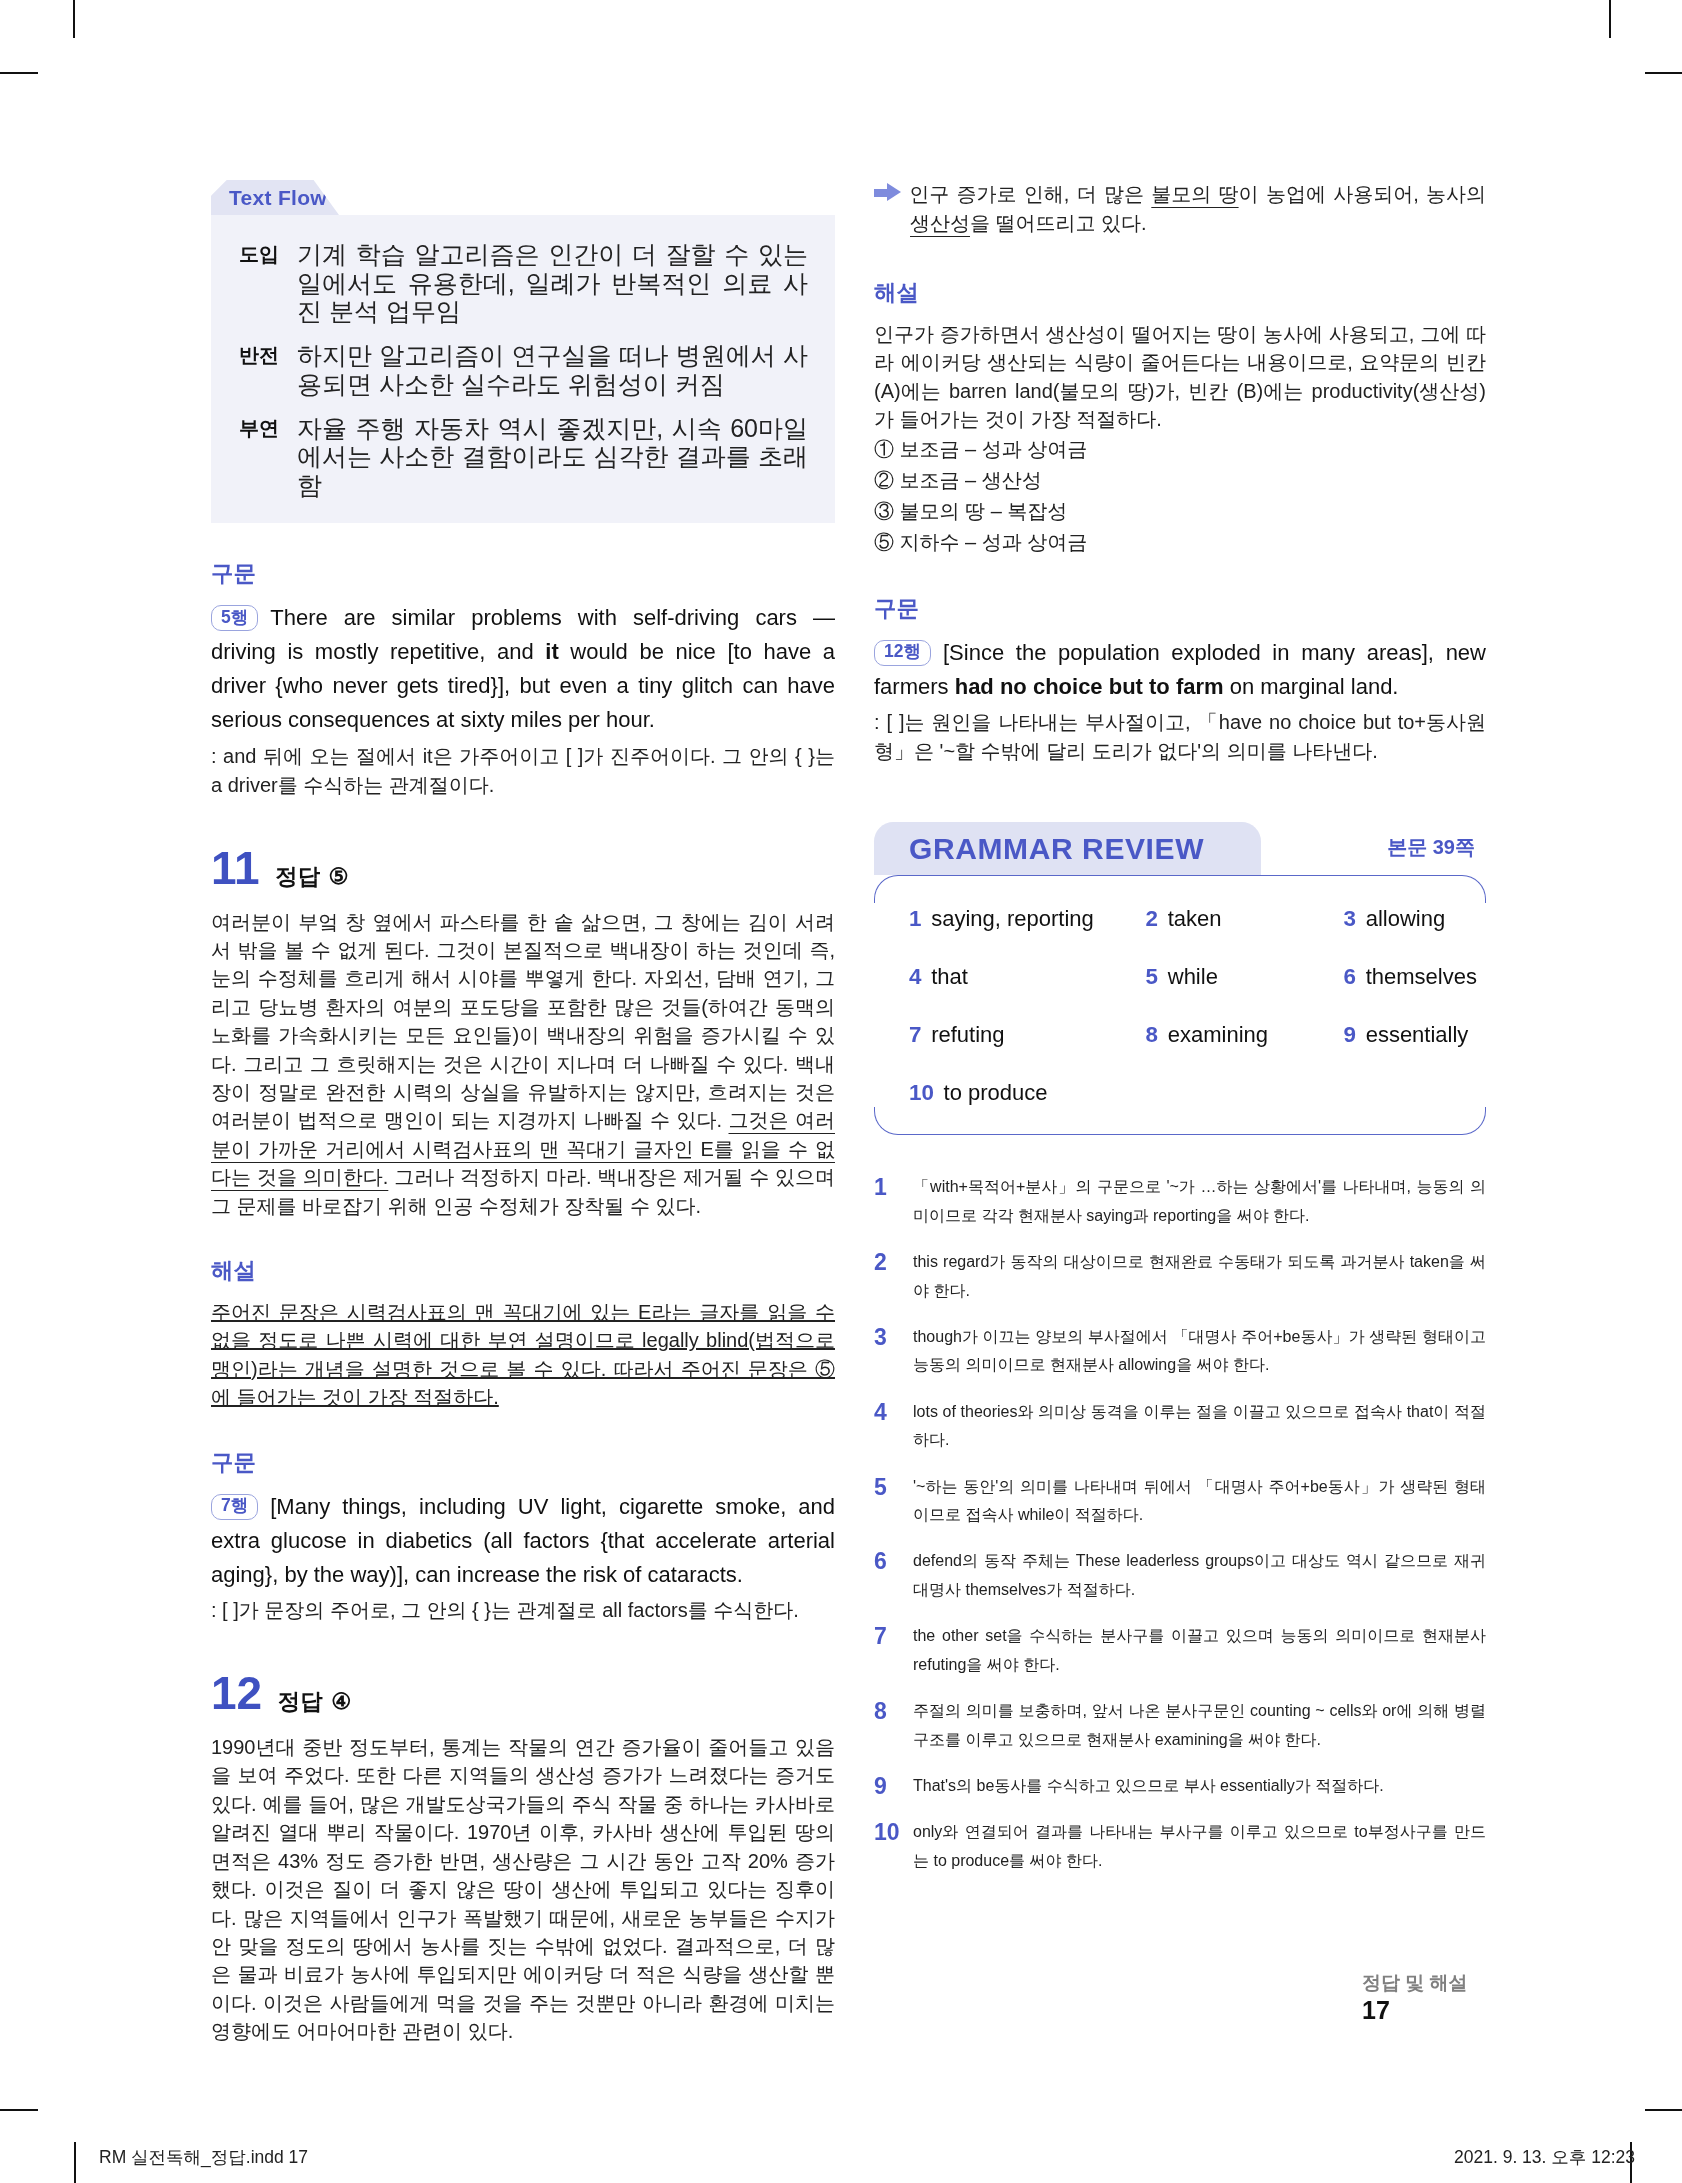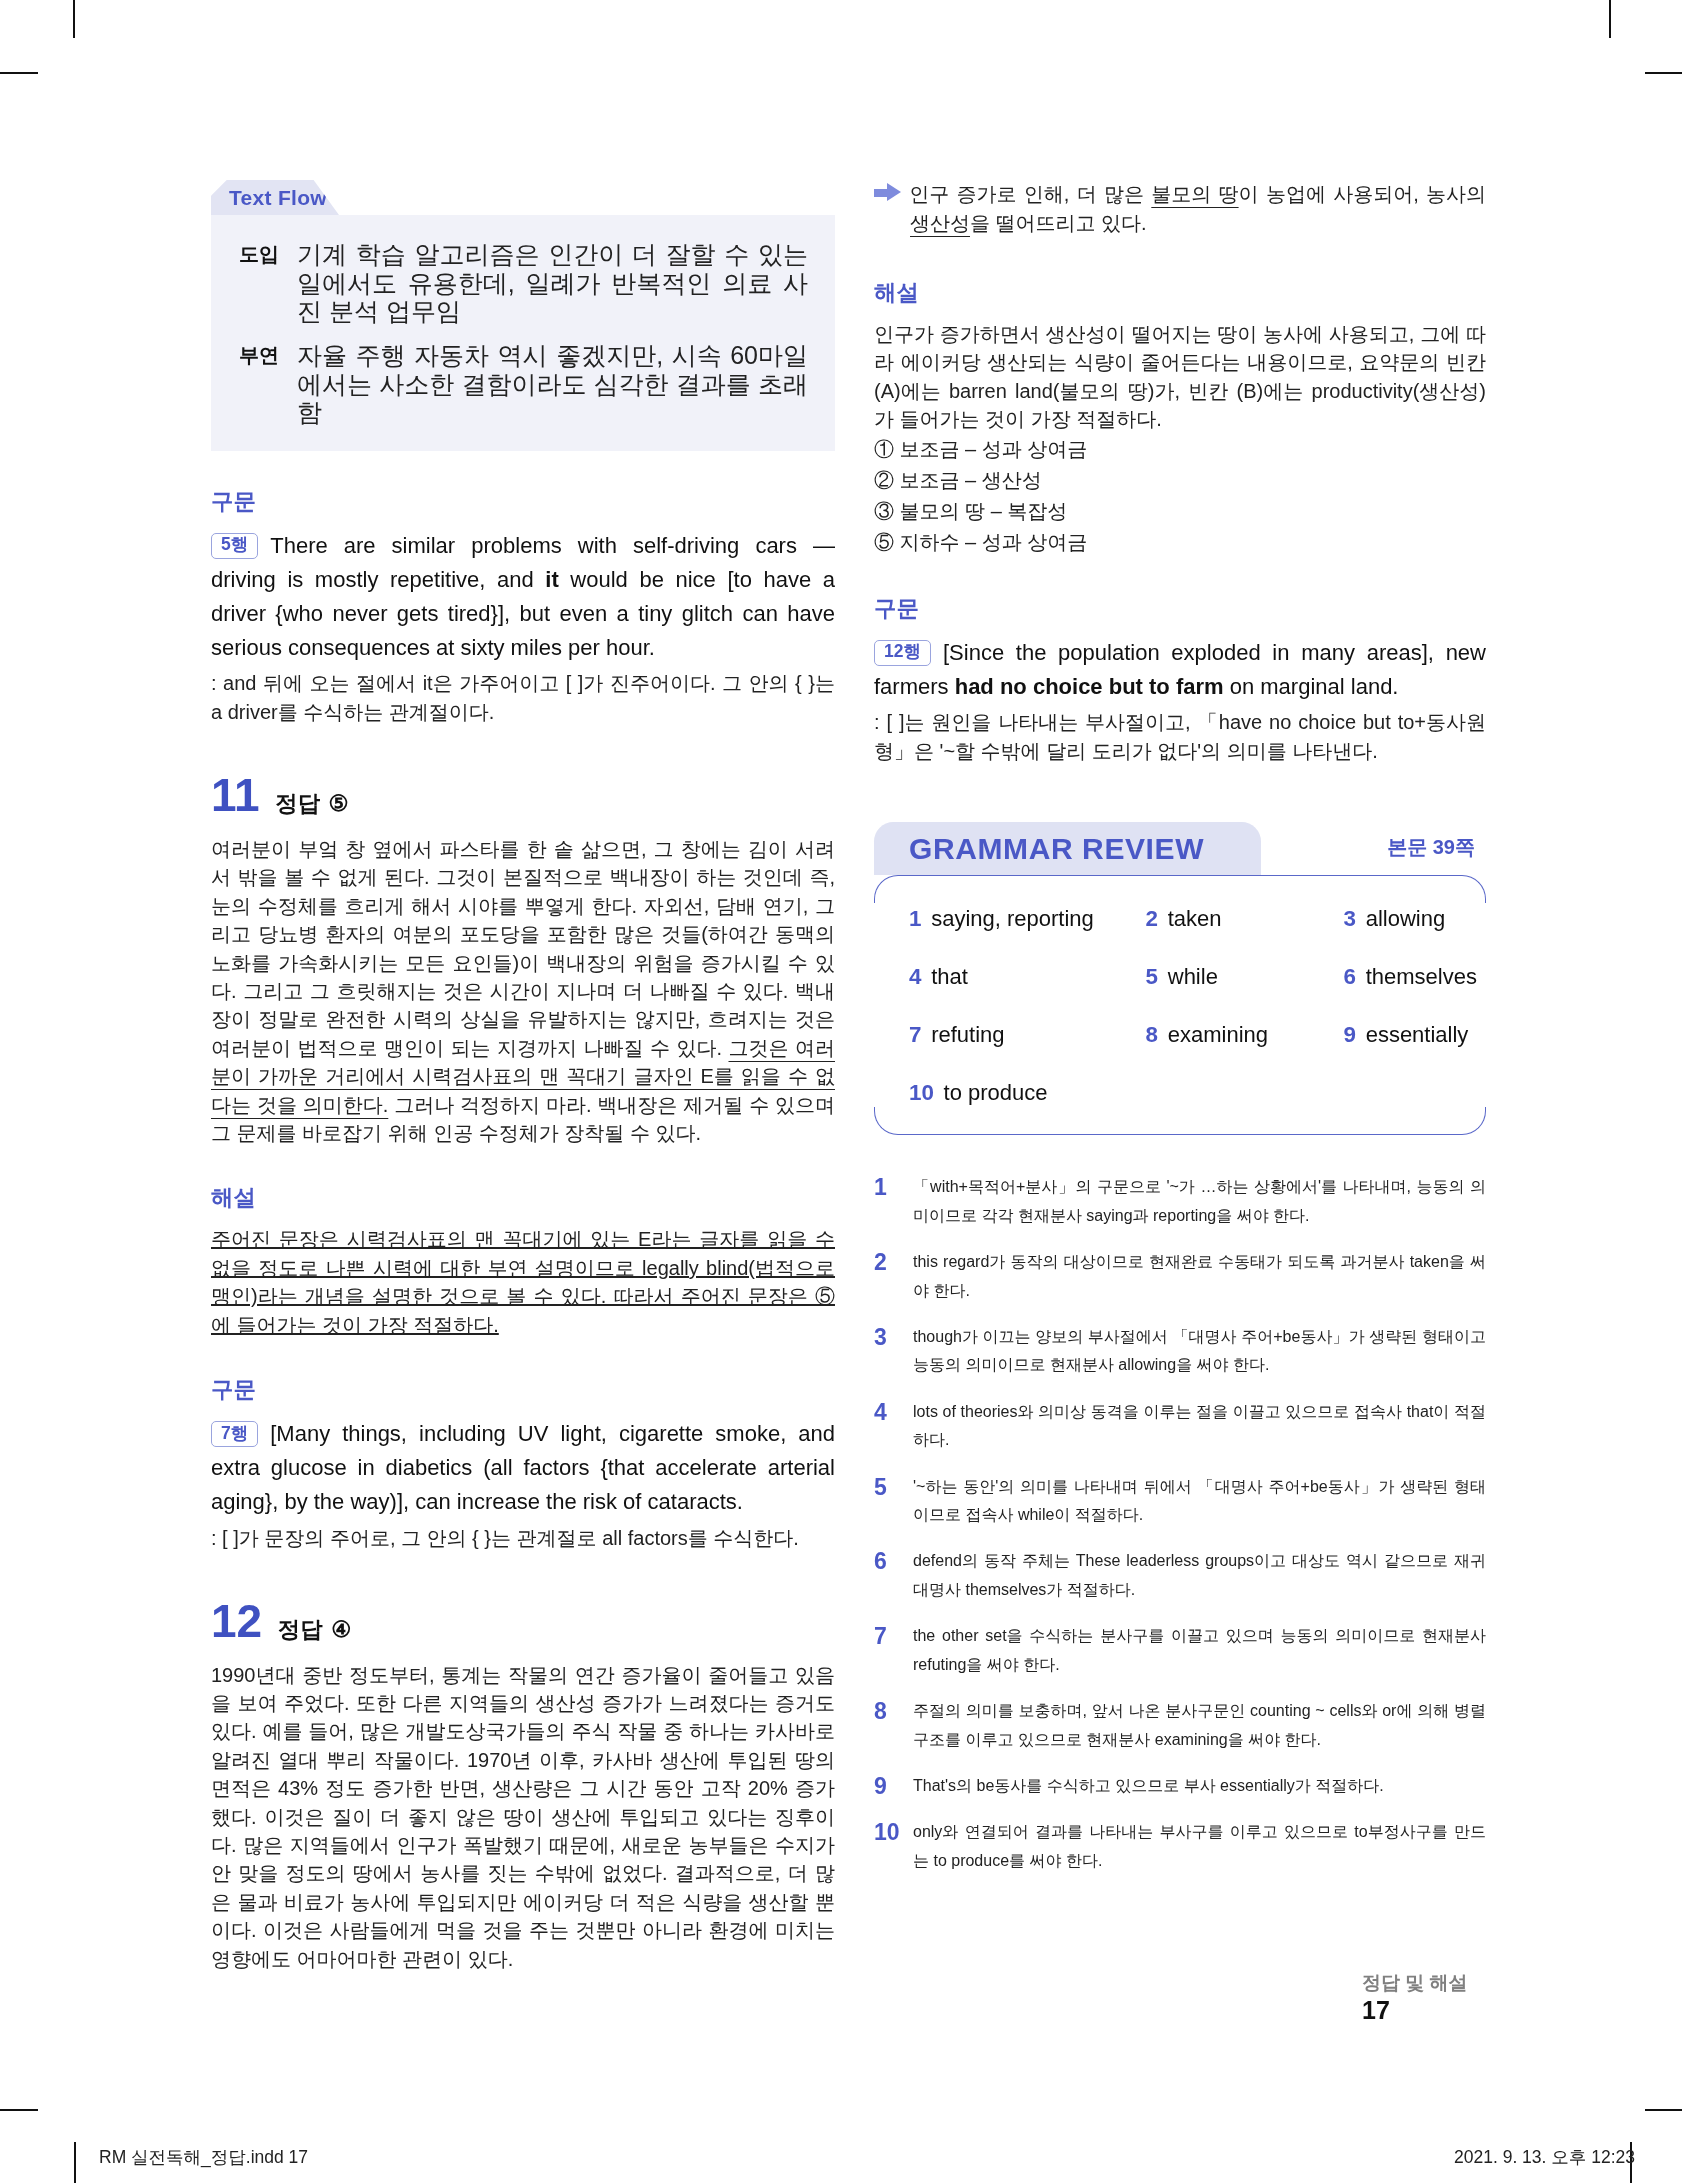--- a/index.html
+++ b/index.html
@@ -25,21 +25,21 @@
   .tf-row{display:flex;margin-top:15.7px;}
   .tf-row:first-child{margin-top:0;}
   .tf-label{font-weight:800;color:#111;width:58px;flex-shrink:0;font-size:20px;line-height:28.4px;}
   .tf-text{flex:1;font-size:25px;line-height:28.4px;text-align:justify;}
 
   
   .sec{margin-top:35px;}
   .sec-label{color:#4a58c6;font-size:22.4px;font-weight:800;margin-bottom:12px;}
 
   .line-badge{
-    display:inline-block;border:1.8px solid #9aa4de;border-radius:5px;
+    display:inline-block;border:1.8px solid #9aa4de;border-radius:10px;
     padding:0.6px 9px 2.4px;color:#4a58c6;font-size:17.5px;font-weight:700;
     margin-right:12px;vertical-align:2.4px;line-height:1.2;
   }
   .syntax-en{margin:0;font-size:22px;line-height:34px;color:#111;text-align:justify;}
   .syntax-en b{font-weight:800;}
   .syntax-note{margin:4.8px 0 0;font-size:20px;line-height:29px;text-align:justify;}
 
   
   .q-sec{margin-top:45px;}
   .q-head{display:flex;align-items:baseline;}
@@ -107,20 +107,24 @@
 <div class="col col-left">
 
   <div>
     <div class="tf-tab">
       <span>Text Flow</span>
     </div>
     <div class="tf-box">
       <div class="tf-row">
         <span class="tf-label">도입</span>
         <span class="tf-text">기계 학습 알고리즘은 인간이 더 잘할 수 있는 일에서도 유용한데, 일례가 반복적인 의료 사진 분석 업무임</span>
+      </div>
+      <div class="tf-row">
+        <span class="tf-label">반전</span>
+        <span class="tf-text">하지만 알고리즘이 연구실을 떠나 병원에서 사용되면 사소한 실수라도 위험성이 커짐</span>
       </div>
       <div class="tf-row">
         <span class="tf-label">부연</span>
         <span class="tf-text">자율 주행 자동차 역시 좋겠지만, 시속 60마일에서는 사소한 결함이라도 심각한 결과를 초래함</span>
       </div>
     </div>
   </div>
 
   <div class="sec">
     <div class="sec-label">구문</div>

